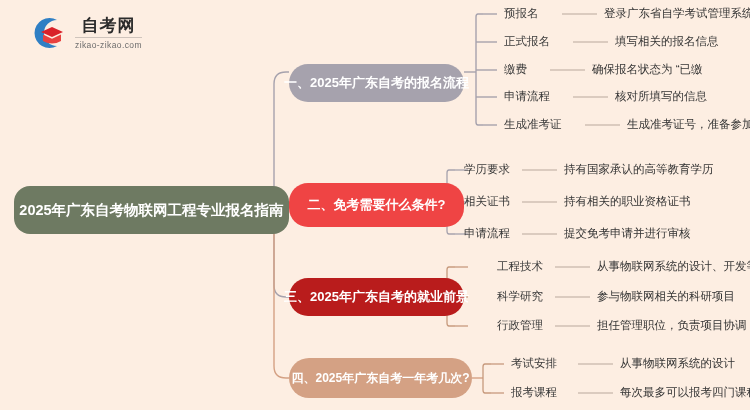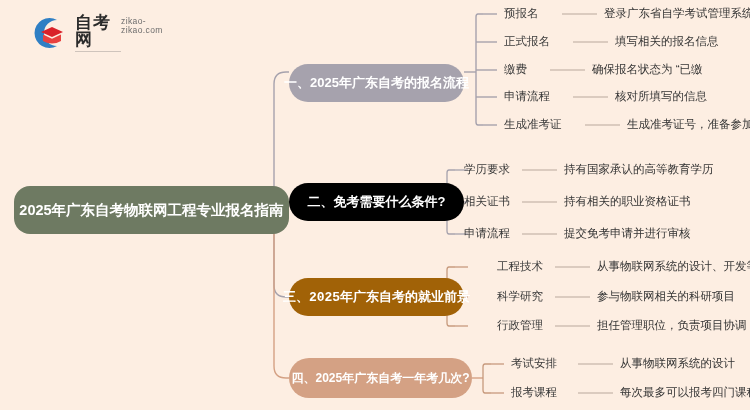--- a/index.html
+++ b/index.html
@@ -34,23 +34,24 @@
     gap: 7px;
   }
   .logo-mark {
     width: 40px;
     height: 38px;
     position: relative;
     flex: 0 0 auto;
   }
   .logo-text {
     display: flex;
-    flex-direction: row;
+    flex-direction: column;
     justify-content: center;
     line-height: 1;
+    text-align: center;
   }
   .logo-cn {
     font-size: 17px;
     font-weight: bold;
     color: #2b2b2b;
     letter-spacing: 1px;
     padding-bottom: 3px;
     border-bottom: 1px solid #cfc4bc;
   }
   .logo-url {
@@ -88,34 +89,33 @@
     height: 38px;
     background: #a6a2ad;
     font-size: 13px;
     border-radius: 19px;
     margin-top: 11px;
   }
   .node.b2 {
     left: 289px;
     top: 183px;
     width: 175px;
-    height: 38px;
-    background: #000000;
+    height: 44px;
+    background: #ef4444;
     font-size: 13px;
     border-radius: 19px;
   }
   .node.b3 {
     left: 289px;
     top: 278px;
     width: 175px;
     height: 38px;
-    background: #a16207;
+    background: #b91c1c;
     font-size: 13px;
     border-radius: 19px;
-    font-family: Liberation Mono, monospace;
   }
   .node.b4 {
     left: 289px;
     top: 358px;
     width: 183px;
     height: 40px;
     background: #d4a184;
     font-size: 12px;
     border-radius: 20px;
   }

